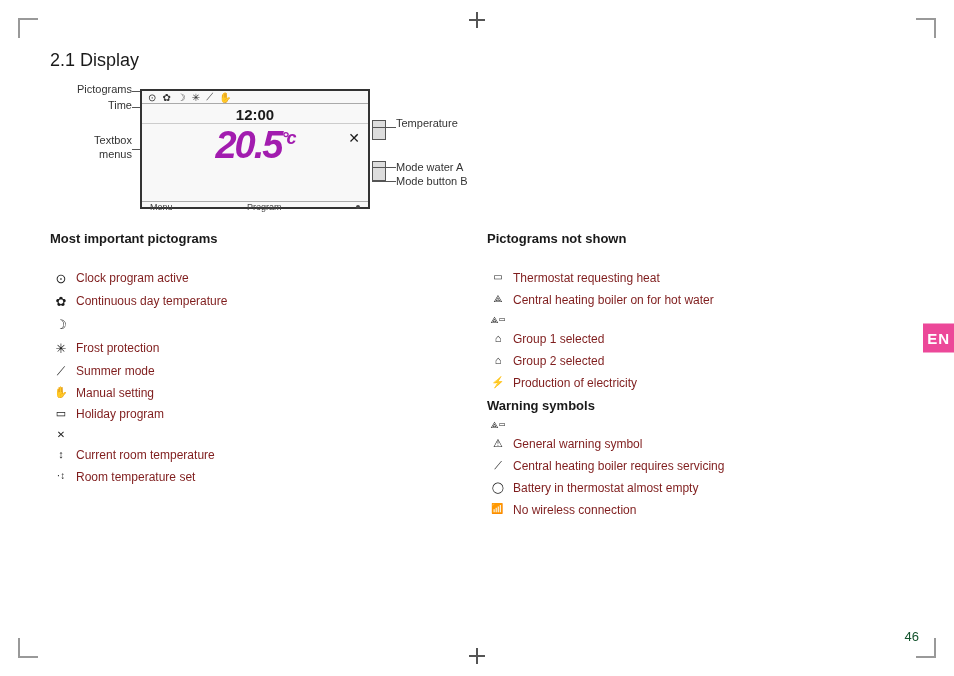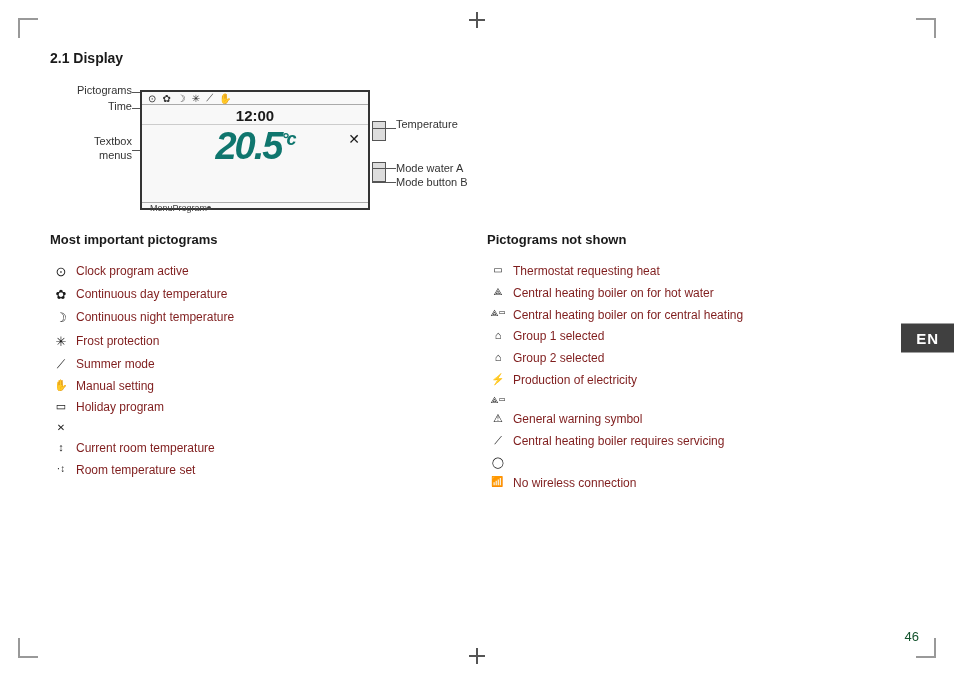--- a/index.html
+++ b/index.html
@@ -52,25 +52,25 @@
     }
     .crosshair-top { top: 12px; left: 50%; transform: translateX(-50%); }
     .crosshair-bottom { bottom: 12px; left: 50%; transform: translateX(-50%); }
 
     
     .en-badge {
       position: absolute;
       right: 0;
       top: 50%;
       transform: translateY(-50%);
-      background: #404040;
+      background: #ec4899;
       color: #fff;
       font-weight: bold;
       font-size: 15px;
-      padding: 6px 15px;
+      padding: 6px 4px;
       letter-spacing: 1px;
     }
 
     
     .page-number {
       position: absolute;
       bottom: 32px;
       right: 35px;
       font-size: 13px;
       color: #14532d;
@@ -80,23 +80,23 @@
     .content {
       position: absolute;
       top: 50px;
       left: 50px;
       right: 60px;
       bottom: 40px;
     }
 
     
     .section-title {
-      font-size: 14px;
-      font-weight: bold;
-      margin-bottom: 14px;
+      font-size: 18px;
+      font-weight: normal;
+      margin-bottom: 8px;
     }
 
     
     .display-section {
       display: flex;
       align-items: flex-start;
       margin-bottom: 22px;
       position: relative;
     }
 
@@ -132,21 +132,21 @@
       display: flex;
       align-items: center;
       justify-content: center;
       position: relative;
     }
 
     .temp-display {
       font-size: 38px;
       font-weight: bold;
       font-style: italic;
-      color: #0f766e;
+      color: #a21caf;
       letter-spacing: -2px;
     }
 
     .temp-unit {
       font-size: 18px;
       font-weight: bold;
       vertical-align: super;
       font-style: italic;
     }
 
@@ -155,21 +155,21 @@
       right: 8px;
       top: 6px;
       font-size: 14px;
     }
 
     .display-bottom-bar {
       height: 20px;
       border-top: 1px solid #aaa;
       display: flex;
       align-items: center;
-      justify-content: flex-start;
+      justify-content: space-between;
       font-size: 9px;
       color: #444;
       padding: 0 8px;
       margin-top: 34px;
     }
 
     .dot-indicator {
       width: 4px;
       height: 4px;
       border-radius: 50%;
@@ -184,21 +184,21 @@
       margin-top: 8px;
     }
 
     .list-col {
       flex: 1;
     }
 
     .list-col-title {
       font-weight: bold;
       font-size: 13px;
-      margin-bottom: 16px;
+      margin-bottom: 24px;
     }
 
     .list-item {
       display: flex;
       align-items: flex-start;
       margin-bottom: 5px;
       font-size: 12px;
       line-height: 1.4;
     }
 
@@ -307,21 +307,20 @@
       <div class="list-item">
         <span class="list-icon">⊙</span>
         <span class="list-text">Clock program active</span>
       </div>
       <div class="list-item">
         <span class="list-icon">✿</span>
         <span class="list-text">Continuous day temperature</span>
       </div>
       <div class="list-item">
         <span class="list-icon">☽</span>
-        <span class="list-text">Continuous night temperature</span>
       </div>
       <div class="list-item">
         <span class="list-icon">✳</span>
         <span class="list-text">Frost protection</span>
       </div>
       <div class="list-item">
         <span class="list-icon" style="font-size:12px;">⟋</span>
         <span class="list-text">Summer mode</span>
       </div>
       <div class="list-item">
@@ -351,49 +350,50 @@
       <div class="list-item">
         <span class="list-icon" style="font-size:10px;">▭</span>
         <span class="list-text">Thermostat requesting heat</span>
       </div>
       <div class="list-item">
         <span class="list-icon" style="font-size:10px;">⟁</span>
         <span class="list-text">Central heating boiler on for hot water</span>
       </div>
       <div class="list-item">
         <span class="list-icon" style="font-size:9px;">⟁▭</span>
-        <span class="list-text">Central heating boiler on for central heating</span>
       </div>
       <div class="list-item">
         <span class="list-icon" style="font-size:11px;">⌂</span>
         <span class="list-text">Group 1 selected</span>
       </div>
       <div class="list-item">
         <span class="list-icon" style="font-size:11px;">⌂</span>
         <span class="list-text">Group 2 selected</span>
       </div>
       <div class="list-item">
         <span class="list-icon" style="font-size:11px;">⚡</span>
         <span class="list-text">Production of electricity</span>
       </div>
 
+      <div class="warning-title">Warning symbols</div>
 
       <div class="list-item">
         <span class="list-icon" style="font-size:9px;">⟁▭</span>
       </div>
       <div class="list-item">
         <span class="list-icon" style="font-size:11px;">⚠</span>
         <span class="list-text">General warning symbol</span>
       </div>
       <div class="list-item">
         <span class="list-icon" style="font-size:11px;">⟋</span>
         <span class="list-text">Central heating boiler requires servicing</span>
       </div>
       <div class="list-item">
         <span class="list-icon" style="font-size:11px;">◯</span>
+        <span class="list-text">Battery in thermostat almost empty</span>
       </div>
       <div class="list-item">
         <span class="list-icon" style="font-size:10px;">📶</span>
         <span class="list-text">No wireless connection</span>
       </div>
     </div>
 
   </div>
 
 </div>

